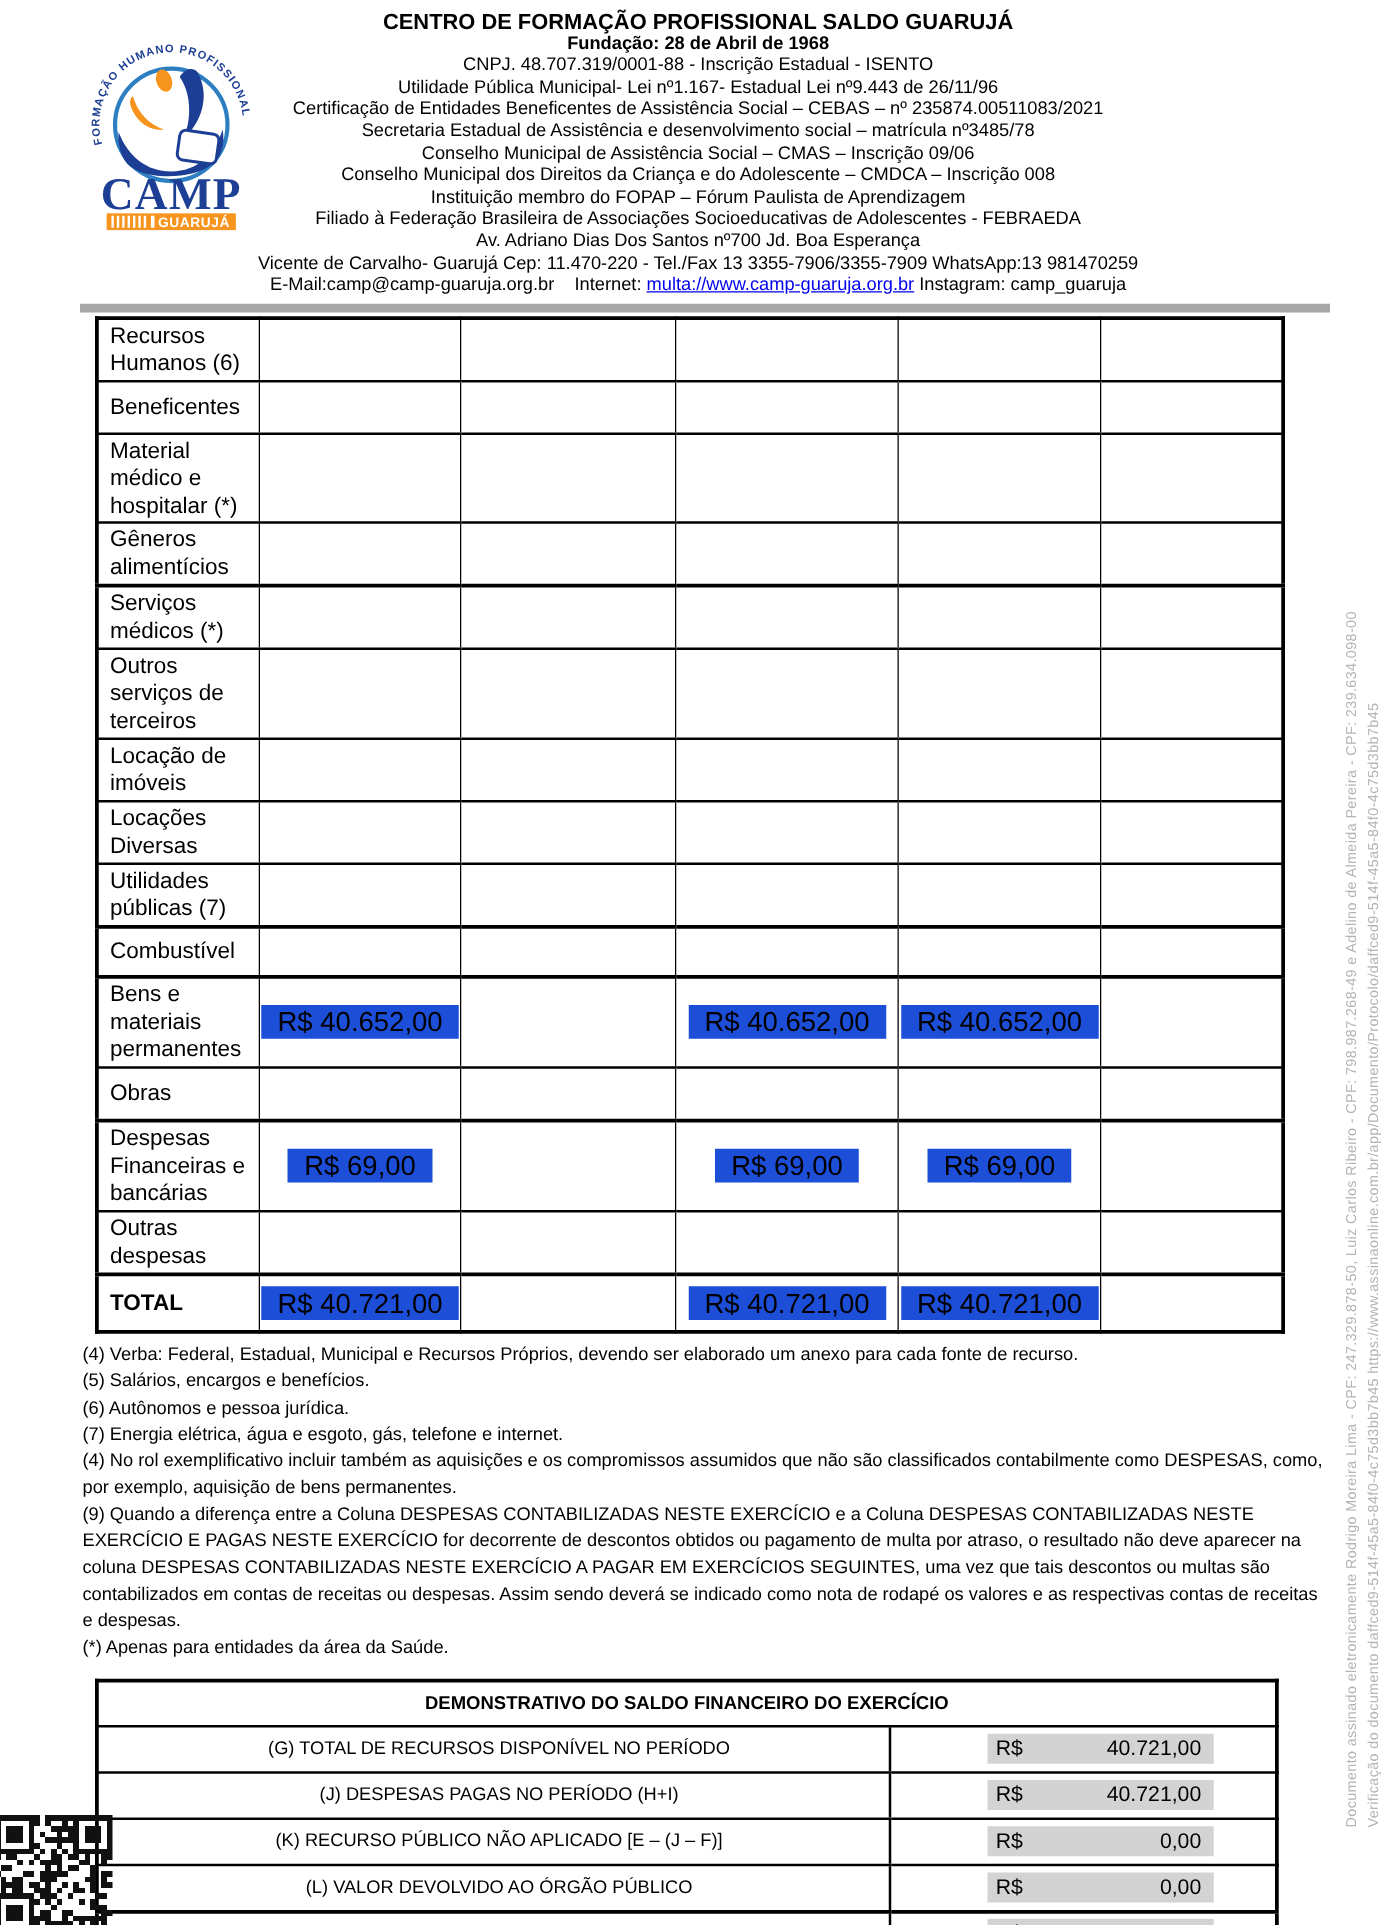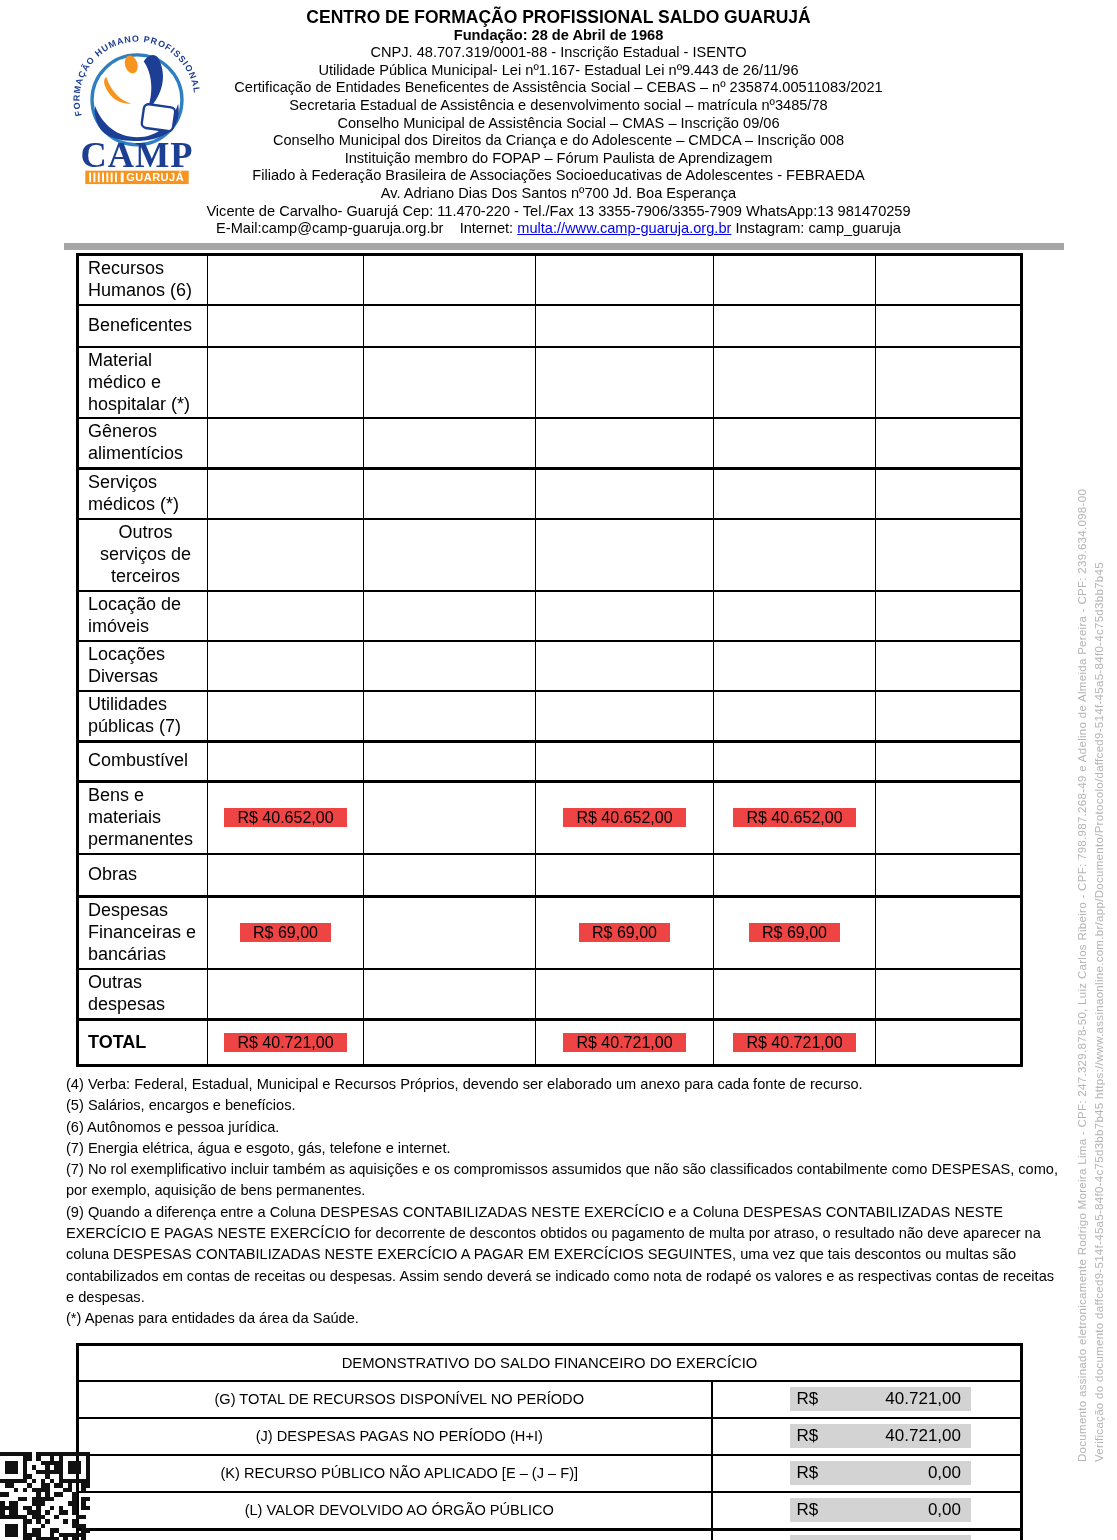--- a/index.html
+++ b/index.html
@@ -16,26 +16,26 @@
   
   .gray-rule{margin:5px 0 0 64px;width:1000px;height:7px;background:#a6a6a6;}
   
   #expense-table{border-collapse:collapse;table-layout:fixed;margin:3px 0 0 76px;border:3px solid #000;}
   #expense-table td{border:1px solid #000;border-top:2px solid #000;border-bottom:2px solid #000;
                     vertical-align:middle;overflow:hidden;}
   #expense-table tr.tb td{border-bottom-width:3px;}
   #expense-table .lbl{padding:2px 4px 2px 9px;font-size:18px;line-height:1.22;}
   #expense-table .lbl.bold{font-weight:bold;}
   #expense-table .val{text-align:center;}
-  .hl{background:#ef4444;font-size:16px;padding:1px 13px;white-space:nowrap;}
+  .hl{background:#1d4ed8;font-size:22px;padding:1px 13px;white-space:nowrap;}
   
   #footnotes{margin:7px 0 0 66px;width:1000px;font-size:14.6px;line-height:21.3px;}
   
   #summary-table{border-collapse:collapse;table-layout:fixed;margin:13px 0 0 76px;border:3px solid #000;}
-  #summary-table th{border-bottom:2px solid #000;font-size:14.8px;font-weight:normal;height:32px;text-align:center;}
+  #summary-table th{border-bottom:2px solid #000;font-size:14.8px;font-weight:bold;height:32px;text-align:center;}
   #summary-table td{border-bottom:2px solid #000;height:33px;vertical-align:middle;text-align:center;}
   #summary-table td.sl{font-size:14.6px;padding-left:10px;}
   #summary-table td.sv{border-left:2px solid #000;}
   #summary-table tr.saldo td{border-top:3px solid #000;height:30px;border-bottom:none;}
   #summary-table tr.saldo td.sl{font-weight:bold;}
   .band{display:flex;justify-content:space-between;align-items:center;background:#d3d3d3;
         margin:0 48px 0 76px;padding:2px 10px 2px 7px;font-size:17px;}
   
   .side-sig{position:absolute;white-space:nowrap;transform:rotate(-90deg);transform-origin:0 0;
             font-size:11.5px;letter-spacing:0.3px;color:#b4b4b4;}
@@ -146,21 +146,21 @@
           <td class="val"></td>
         </tr>
         <tr style="height: 45px;">
           <td class="lbl">Serviços médicos (*)</td>
           <td class="val"></td>
           <td class="val"></td>
           <td class="val"></td>
           <td class="val"></td>
           <td class="val"></td>
         </tr>
-        <tr style="height: 32px; text-align: center;">
+        <tr style="height: 32px;">
           <td class="lbl">Outros serviços de terceiros</td>
           <td class="val"></td>
           <td class="val"></td>
           <td class="val"></td>
           <td class="val"></td>
           <td class="val"></td>
         </tr>
         <tr style="height: 43px;">
           <td class="lbl">Locação de imóveis</td>
           <td class="val"></td>
@@ -234,21 +234,21 @@
           <td class="val"></td>
         </tr>
       </tbody>
   </table>
 
   <div id="footnotes">
       <div>(4) Verba: Federal, Estadual, Municipal e Recursos Próprios, devendo ser elaborado um anexo para cada fonte de recurso.</div>
       <div>(5) Salários, encargos e benefícios.</div>
       <div>(6) Autônomos e pessoa jurídica.</div>
       <div>(7) Energia elétrica, água e esgoto, gás, telefone e internet.</div>
-      <div>(7) No rol exemplificativo incluir também as aquisições e os compromissos assumidos que não são classificados contabilmente como DESPESAS, como, por exemplo, aquisição de bens permanentes.</div>
+      <div>(4) No rol exemplificativo incluir também as aquisições e os compromissos assumidos que não são classificados contabilmente como DESPESAS, como, por exemplo, aquisição de bens permanentes.</div>
       <div>(9) Quando a diferença entre a Coluna DESPESAS CONTABILIZADAS NESTE EXERCÍCIO e a Coluna DESPESAS CONTABILIZADAS NESTE EXERCÍCIO E PAGAS NESTE EXERCÍCIO for decorrente de descontos obtidos ou pagamento de multa por atraso, o resultado não deve aparecer na coluna DESPESAS CONTABILIZADAS NESTE EXERCÍCIO A PAGAR EM EXERCÍCIOS SEGUINTES, uma vez que tais descontos ou multas são contabilizados em contas de receitas ou despesas. Assim sendo deverá se indicado como nota de rodapé os valores e as respectivas contas de receitas e despesas.</div>
       <div>(*) Apenas para entidades da área da Saúde.</div>
     </div>
 
   <table id="summary-table">
     <colgroup>
         <col style="width:634px">
         <col style="width:310px">
       </colgroup>
     <thead>

